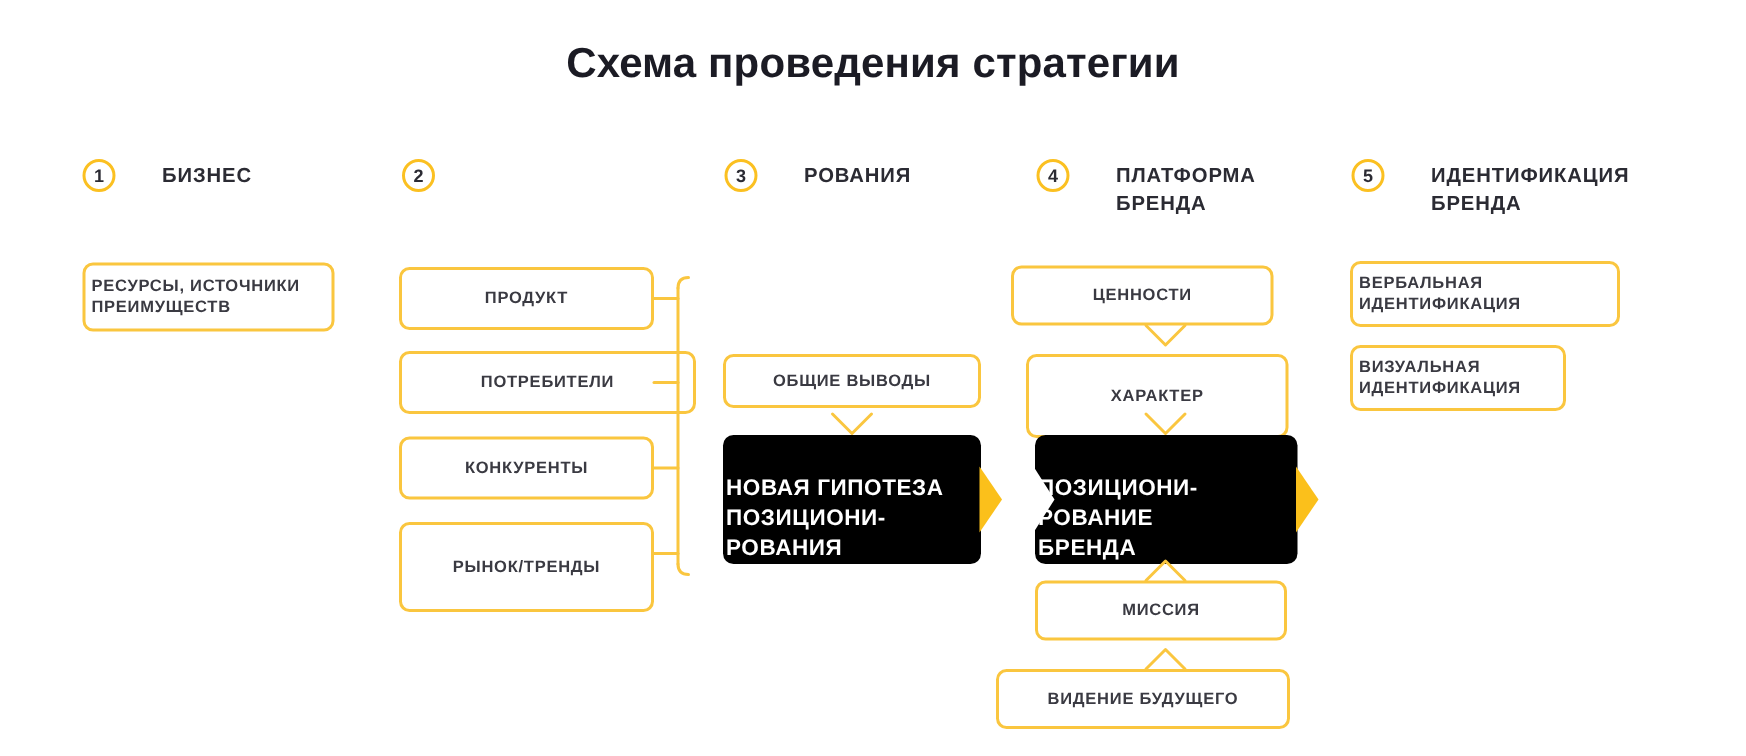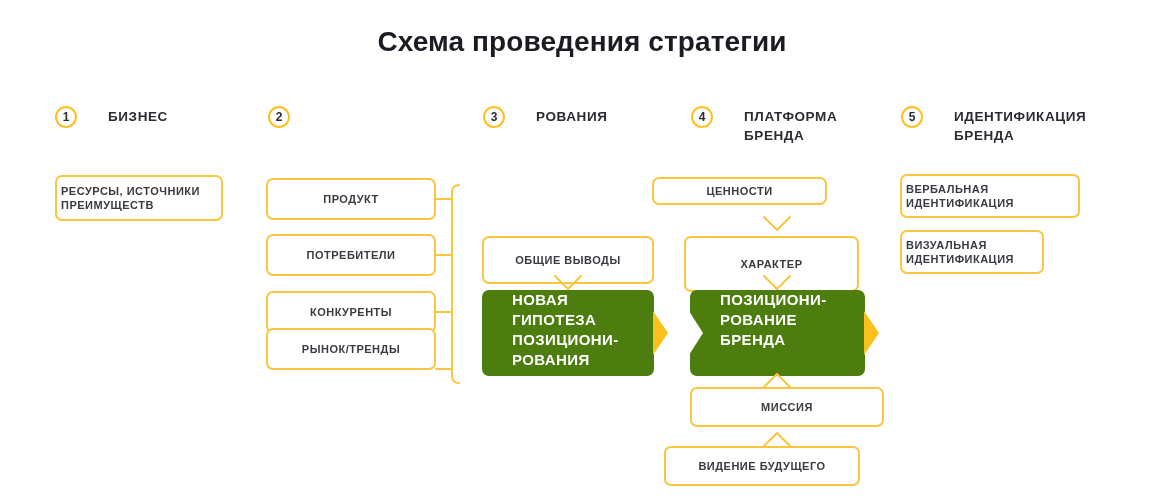--- a/index.html
+++ b/index.html
@@ -90,30 +90,30 @@
   .node.left {
     justify-content: flex-start;
     padding-left: 4px;
     text-align: left;
   }
 
   
   .block {
     position: absolute;
     box-sizing: border-box;
-    background: #4d7c0f;
+    background: #000000;
     border-radius: 7px;
     color: #ffffff;
     font-size: 15px;
     font-weight: bold;
     line-height: 20px;
     letter-spacing: 0.4px;
     display: flex;
-    align-items: flex-start;
-    padding-left: 30px;
+    align-items: flex-end;
+    padding-left: 2px;
     white-space: pre-line;
   }
   .block .arrow-tab {
     position: absolute;
     right: -14px;
     top: 50%;
     transform: translateY(-50%);
     width: 0;
     height: 0;
     border-top: 22px solid transparent;
@@ -154,55 +154,55 @@
   </div>
   <div class="node left" style="left:55px; top:175px; width:168px; height:46px;">РЕСУРСЫ, ИСТОЧНИКИ
 ПРЕИМУЩЕСТВ</div>
 </div>
 
 <div class="column">
   <div class="col-head" style="left:268px;">
     <div class="step-circle">2</div>
   </div>
   <div class="node center" style="left:266px; top:178px; width:170px; height:42px;">ПРОДУКТ</div>
-  <div class="node center" style="left:266px; top:234px; width:170px; height:42px;">ПОТРЕБИТЕЛИ</div>
+  <div class="node center" style="left:266px; top:234px; width:198px; height:42px;">ПОТРЕБИТЕЛИ</div>
   <div class="node center" style="left:266px; top:291px; width:170px; height:42px;">КОНКУРЕНТЫ</div>
-  <div class="node center" style="left:266px; top:328px; width:170px; height:42px;">РЫНОК/ТРЕНДЫ</div>
+  <div class="node center" style="left:266px; top:348px; width:170px; height:60px;">РЫНОК/ТРЕНДЫ</div>
 </div>
 
 <div class="column">
   <div class="col-head" style="left:483px;">
     <div class="step-circle">3</div>
     <div class="col-title">РОВАНИЯ</div>
   </div>
-  <div class="node center" style="left:482px; top:236px; width:172px; height:48px;">ОБЩИЕ ВЫВОДЫ</div>
+  <div class="node center" style="left:482px; top:236px; width:172px; height:36px;">ОБЩИЕ ВЫВОДЫ</div>
   <div class="block" style="left:482px; top:290px; width:172px; height:86px;">
     <span>НОВАЯ ГИПОТЕЗА
 ПОЗИЦИОНИ-
 РОВАНИЯ</span>
     <span class="arrow-tab"></span>
   </div>
 </div>
 
 <div class="column">
   <div class="col-head" style="left:691px;">
     <div class="step-circle">4</div>
     <div class="col-title">ПЛАТФОРМА
 БРЕНДА</div>
   </div>
-  <div class="node center" style="left:652px; top:177px; width:175px; height:28px;">ЦЕННОСТИ</div>
+  <div class="node center" style="left:674px; top:177px; width:175px; height:40px;">ЦЕННОСТИ</div>
   <div class="node center" style="left:684px; top:236px; width:175px; height:56px;">ХАРАКТЕР</div>
   <div class="block" style="left:690px; top:290px; width:175px; height:86px;">
     <span class="arrow-notch"></span>
     <span>ПОЗИЦИОНИ-
 РОВАНИЕ
 БРЕНДА</span>
     <span class="arrow-tab"></span>
   </div>
-  <div class="node center" style="left:690px; top:387px; width:194px; height:40px;">МИССИЯ</div>
+  <div class="node center" style="left:690px; top:387px; width:168px; height:40px;">МИССИЯ</div>
   <div class="node center" style="left:664px; top:446px; width:196px; height:40px;">ВИДЕНИЕ БУДУЩЕГО</div>
 </div>
 
 <div class="column">
   <div class="col-head" style="left:901px;">
     <div class="step-circle">5</div>
     <div class="col-title">ИДЕНТИФИКАЦИЯ
 БРЕНДА</div>
   </div>
   <div class="node left" style="left:900px; top:174px; width:180px; height:44px;">ВЕРБАЛЬНАЯ

